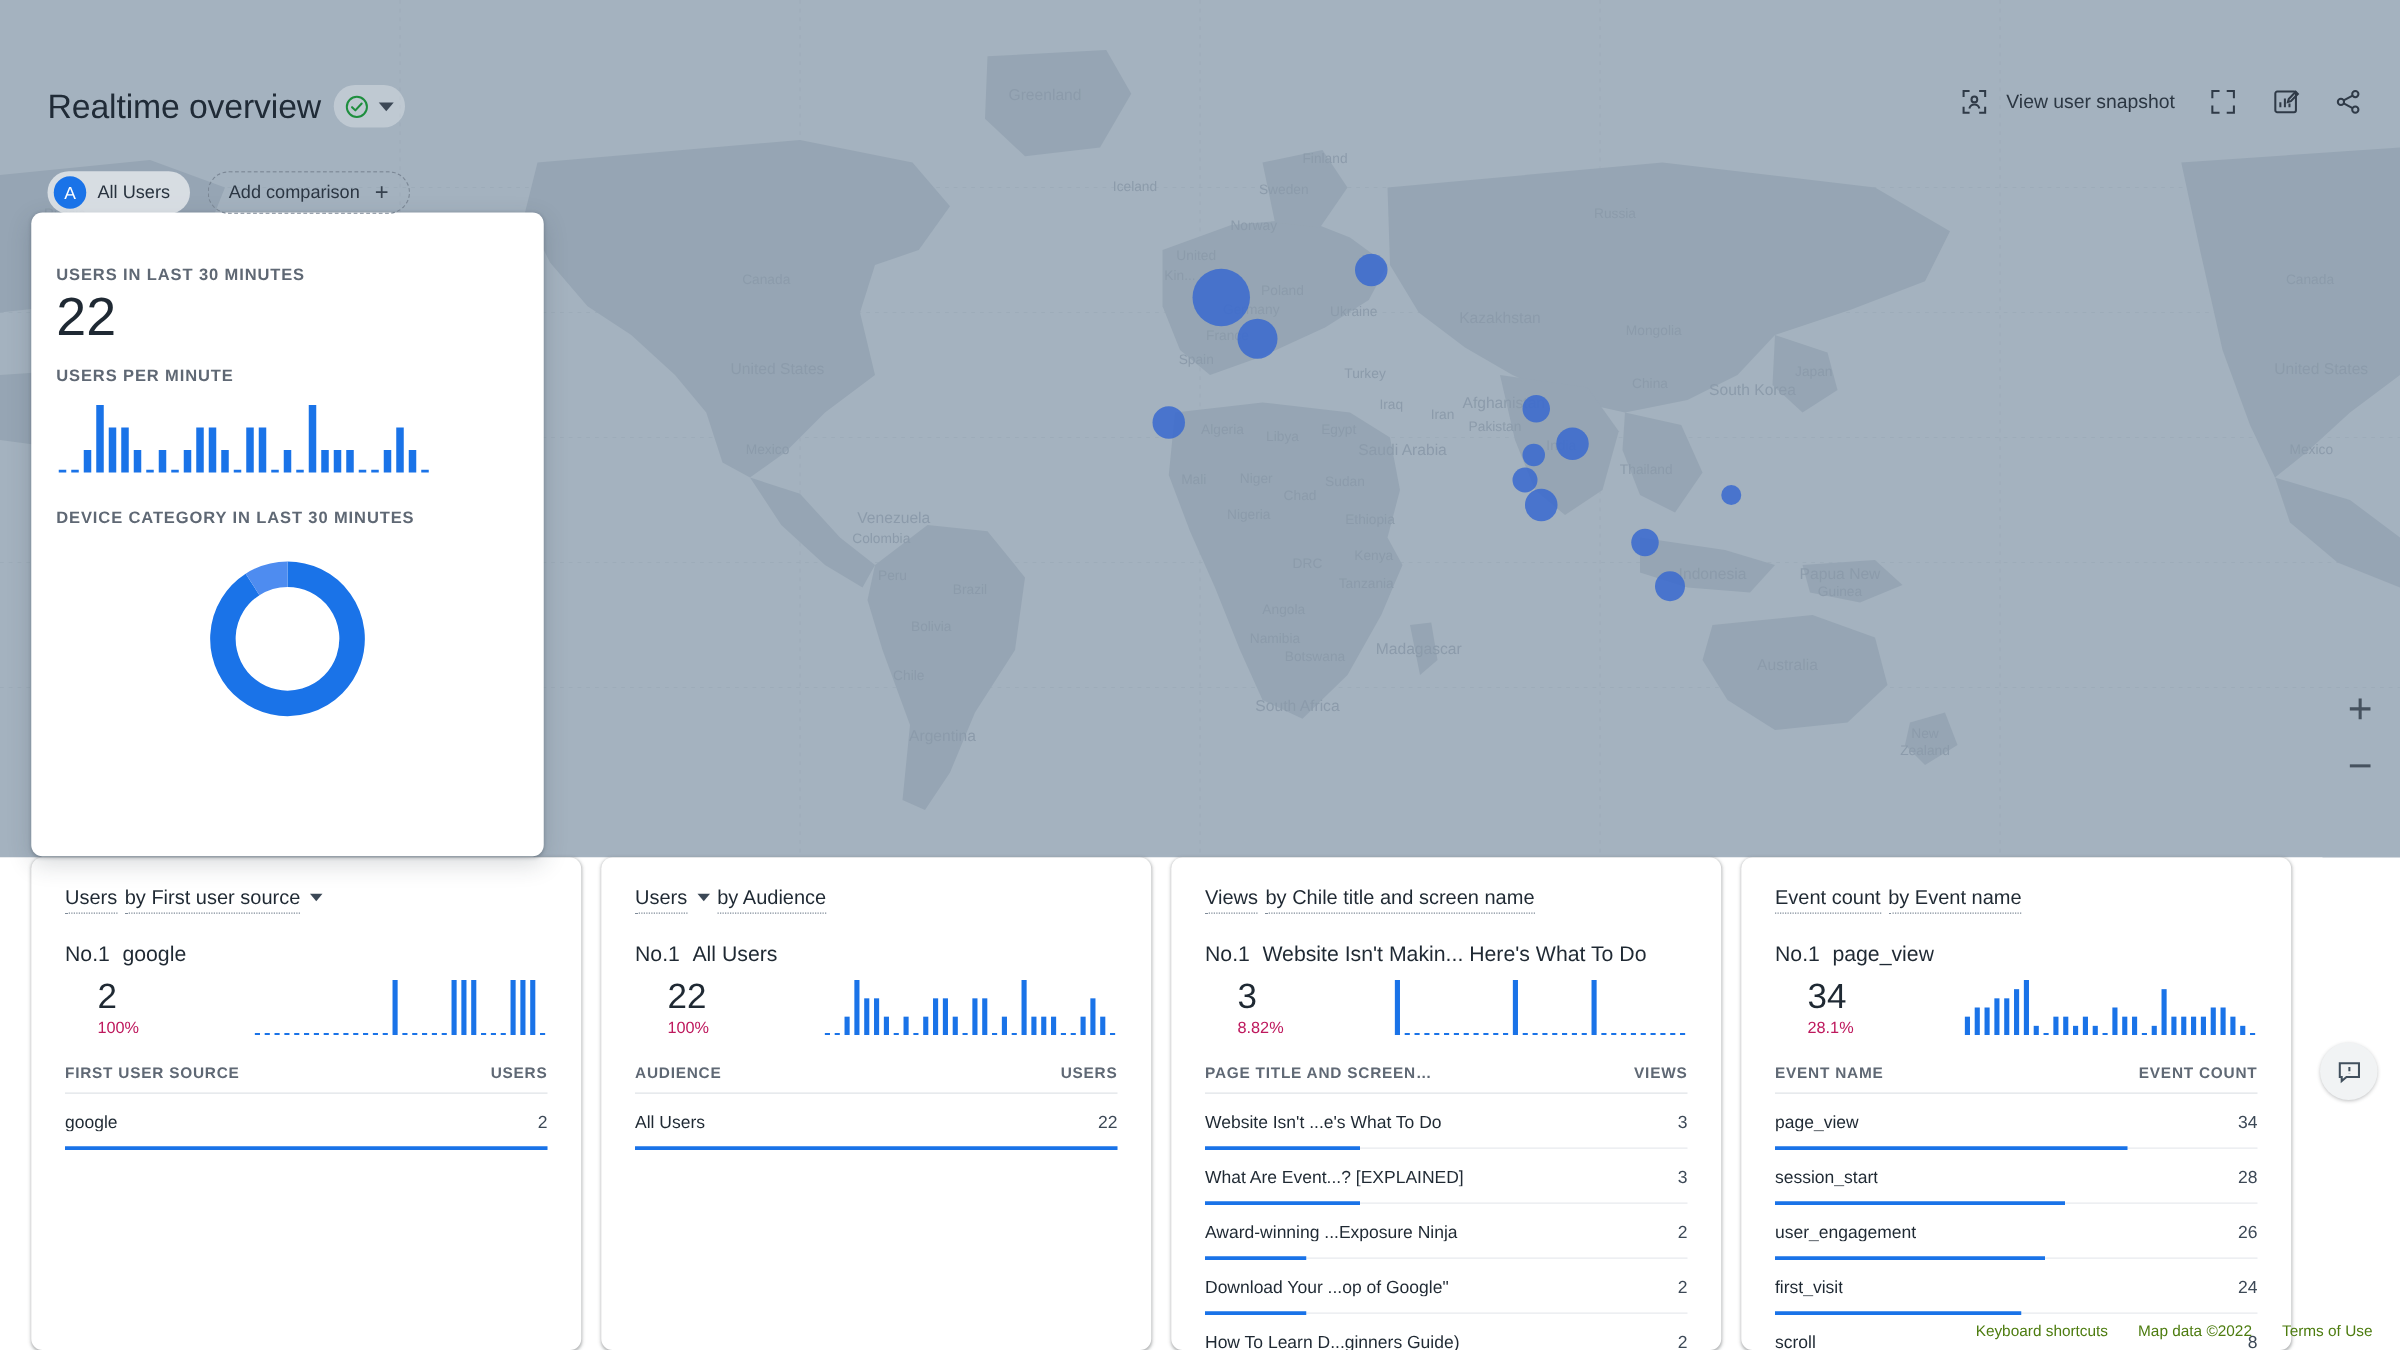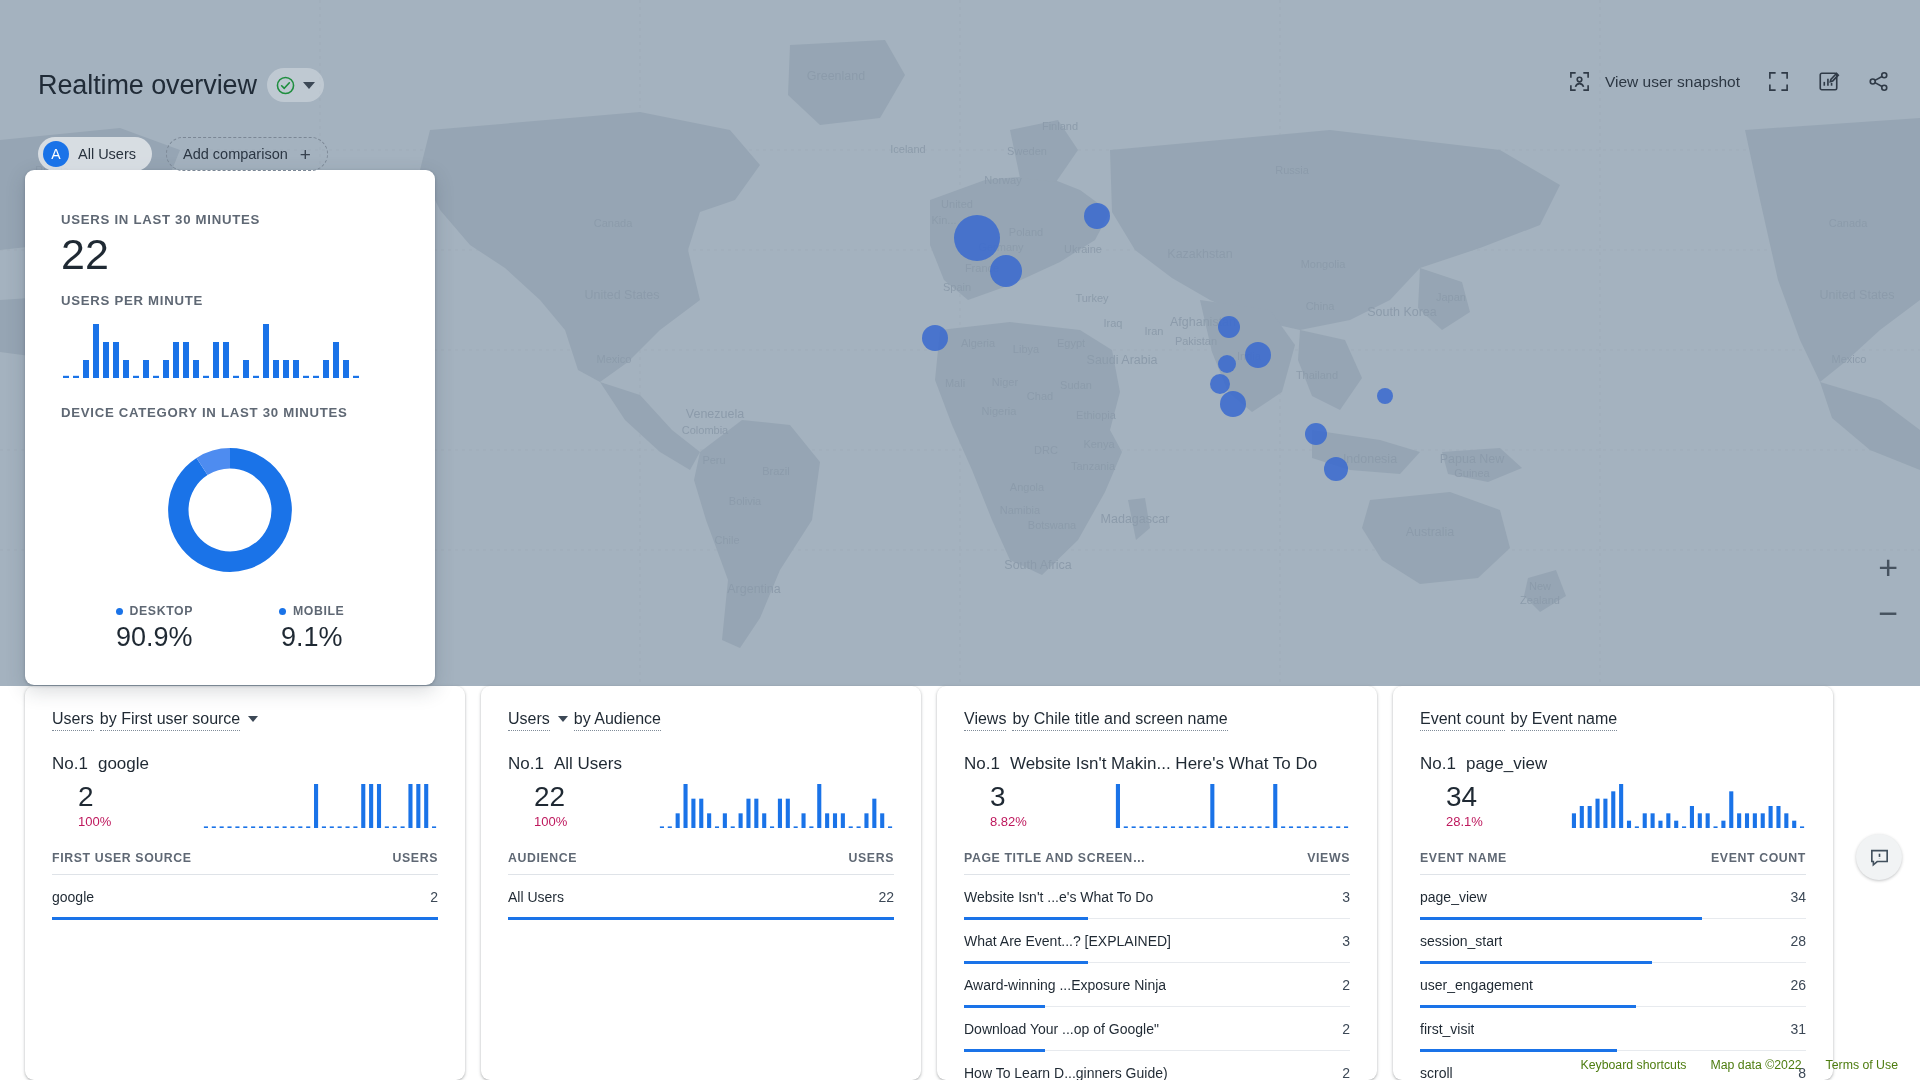--- a/index.html
+++ b/index.html
@@ -76,21 +76,21 @@
     stroke: #2f3a47; fill: none; stroke-width: 1.7;
   }
 
   
   #overview-card {
     position: absolute; left: 25px; top: 170px; width: 410px; height: 515px;
     background: #fff; border-radius: 9px;
     box-shadow: 0 1px 3px rgba(40,50,62,.28), 0 6px 20px rgba(40,50,62,.18);
     z-index: 15; overflow: hidden;
   }
-  .ov-pad { padding: 0 36px; }
+  .ov-pad { padding: 0 20px; }
   .ov-label {
     font-size: 13.2px; font-weight: 700; letter-spacing: .72px;
     color: #5f6874; text-transform: uppercase; font-family: "Liberation Sans", sans-serif;
   }
   #ov-users-label { margin-top: 42px; }
   #ov-users-value { font-size: 43px; color: #1f2933; font-weight: 400; margin-top: 5px; line-height: 1.05; }
   #ov-upm-label { margin-top: 16px; }
   #ov-spark { margin-top: 13px; height: 58px; width: 300px; }
   #ov-device-label { margin-top: 22px; }
   #ov-donut-wrap { display: flex; justify-content: center; margin-top: 22px; }
@@ -422,36 +422,20 @@
 
       <div class="ov-label" id="ov-device-label">DEVICE CATEGORY IN LAST 30 MINUTES</div>
 
       <div id="ov-donut-wrap">
         <svg id="ov-donut" viewBox="0 0 100 100">
             <path d="M 50 12 A 38 38 0 1 1 29.437392419178718 18.044105872669576" fill="none" stroke="#1a73e8" stroke-width="15"></path>
             <path d="M 29.437392419178718 18.044105872669576 A 38 38 0 0 1 49.99999999999999 12" fill="none" stroke="#4e8cf0" stroke-width="15"></path>
           </svg>
       </div>
 
-      <div id="ov-legend">
-        <div class="lg-item">
-          <div class="lg-top">
-            <span class="lg-dot"></span>
-            <span class="lg-name">DESKTOP</span>
-          </div>
-          <div class="lg-val">90.9%</div>
-        </div>
-        <div class="lg-item">
-          <div class="lg-top">
-            <span class="lg-dot"></span>
-            <span class="lg-name">MOBILE</span>
-          </div>
-          <div class="lg-val">9.1%</div>
-        </div>
-      </div>
     </div>
   </div>
 
   <div id="cards-row">
       <div class="card">
         <div class="card-title">
           <span class="dotted-u">Users</span>
           <span class="dotted-u">by First user source</span>
           <span class="mini-caret"></span>
         </div>
@@ -702,21 +686,21 @@
           <span class="tval">28</span>
           <div class="bar-u" style="width: 60%;"></div>
         </div>
         <div class="trow">
           <span class="tname">user_engagement</span>
           <span class="tval">26</span>
           <div class="bar-u" style="width: 56%;"></div>
         </div>
         <div class="trow">
           <span class="tname">first_visit</span>
-          <span class="tval">31</span>
+          <span class="tval">24</span>
           <div class="bar-u" style="width: 51%;"></div>
         </div>
         <div class="trow">
           <span class="tname">scroll</span>
           <span class="tval">8</span>
         </div>
       </div>
     </div>
 
   <div id="feedback-fab">

